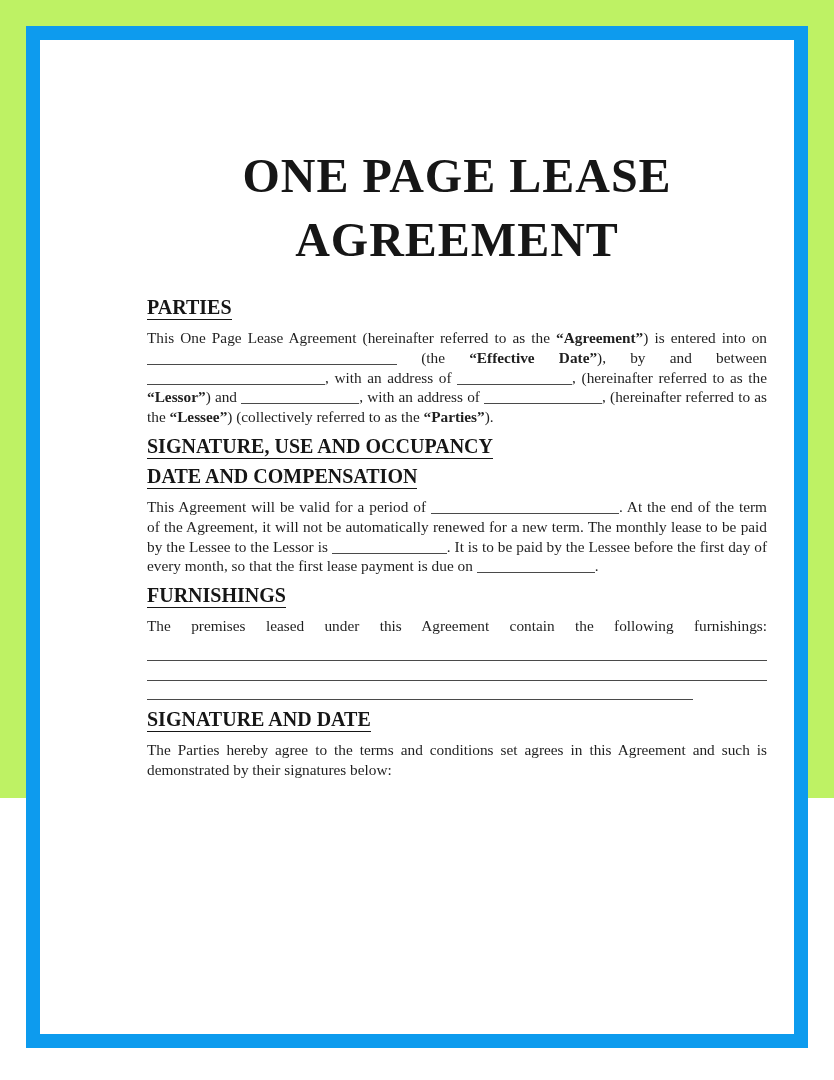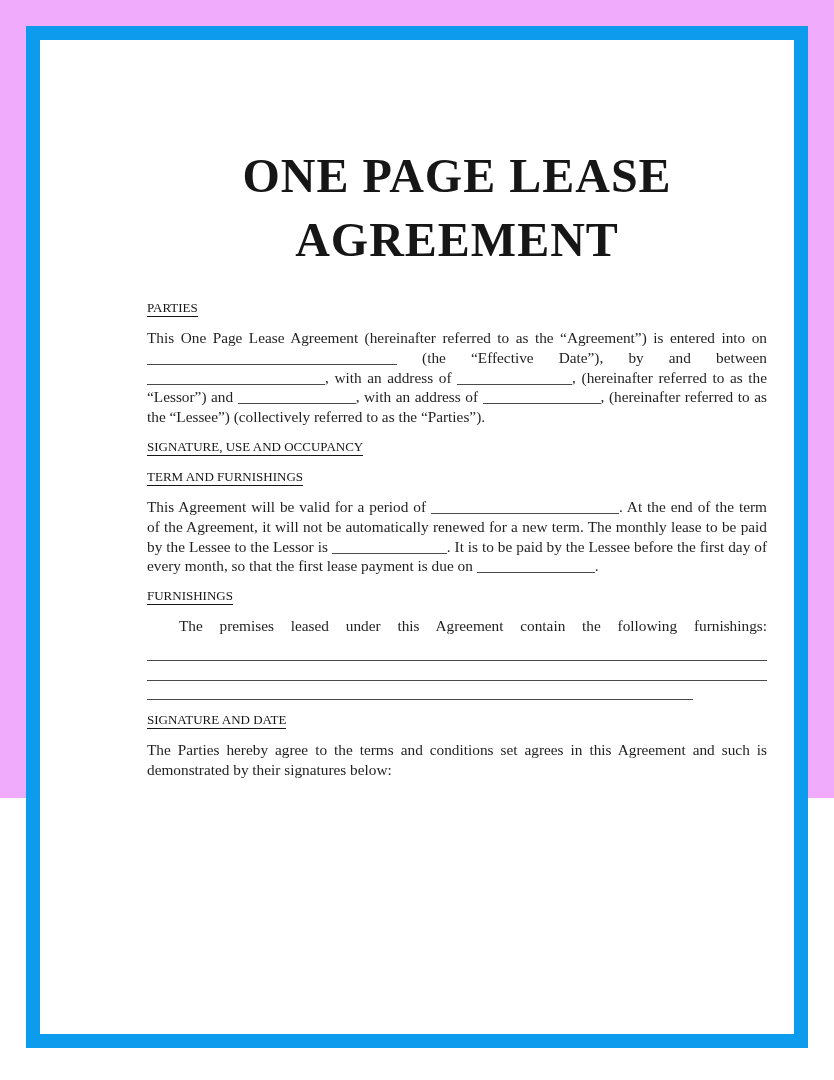--- a/index.html
+++ b/index.html
@@ -7,21 +7,21 @@
     padding: 0;
     background: #ffffff;
     width: 834px;
     height: 1080px;
     overflow: hidden;
   }
   .canvas {
     position: relative;
     width: 834px;
     height: 798px;
-    background: #f0abfc;
+    background: #bef264;
     font-family: "Liberation Serif", "DejaVu Serif", serif;
     color: #1f1f1f;
   }
   .frame {
     position: absolute;
     left: 26px;
     top: 26px;
     width: 782px;
     height: 1022px;
     box-sizing: border-box;
@@ -43,70 +43,69 @@
     text-align: center;
     font-size: 48px;
     line-height: 64px;
     font-weight: bold;
     letter-spacing: 1px;
     color: #161616;
   }
   section.doc-section { margin: 0; }
   h2.section-heading {
     margin: 10px 0 11px 0;
-    font-size: 13px;
+    font-size: 20px;
     line-height: 19px;
-    font-weight: normal;
+    font-weight: bold;
     color: #161616;
   }
   h2.section-heading .heading-text {
     border-bottom: 1.7px solid #161616;
     padding-bottom: 1px;
   }
   p.para {
     margin: 0 0 5px 0;
     font-size: 15.3px;
     line-height: 19.8px;
     text-align: justify;
   }
   p.para.force-justify {
     text-align-last: justify;
-    margin-left: 32px;
   }
   .blank {
     display: inline-block;
     height: 13px;
     border-bottom: 1.4px solid #4a4a4a;
     position: relative;
     top: 2px;
   }
   .write-line {
     height: 19.8px;
     box-sizing: border-box;
     border-bottom: 1.4px solid #4a4a4a;
   }
-  strong { font-weight: normal; }
+  strong { font-weight: bold; }
 </style>
 </head>
 <body>
 
 <div class="canvas">
   <div class="frame">
     <div class="content">
       <h1 class="doc-title">ONE PAGE LEASE AGREEMENT</h1>
       <div>
           <section class="doc-section">
             <h2 class="section-heading"><span class="heading-text">PARTIES</span></h2>
             <p class="para"><span>This One Page Lease Agreement (hereinafter referred to as the </span><strong>“Agreement”</strong><span>) is entered into on </span><span class="blank" style="width: 250px;"></span><span> (the </span><strong>“Effective Date”</strong><span>), by and between </span><span class="blank" style="width: 178px;"></span><span>, with an address of </span><span class="blank" style="width: 115px;"></span><span>, (hereinafter referred to as the </span><strong>“Lessor”</strong><span>) and </span><span class="blank" style="width: 118px;"></span><span>, with an address of </span><span class="blank" style="width: 118px;"></span><span>, (hereinafter referred to as the </span><strong>“Lessee”</strong><span>) (collectively referred to as the </span><strong>“Parties”</strong><span>).</span></p>
           </section>
           <section class="doc-section">
             <h2 class="section-heading"><span class="heading-text">SIGNATURE, USE AND OCCUPANCY</span></h2>
           </section>
           <section class="doc-section">
-            <h2 class="section-heading"><span class="heading-text">TERM AND FURNISHINGS</span></h2>
+            <h2 class="section-heading"><span class="heading-text">DATE AND COMPENSATION</span></h2>
             <p class="para"><span>This Agreement will be valid for a period of </span><span class="blank" style="width: 188px;"></span><span>. At the end of the term of the Agreement, it will not be automatically renewed for a new term. The monthly lease to be paid by the Lessee to the Lessor is </span><span class="blank" style="width: 115px;"></span><span>. It is to be paid by the Lessee before the first day of every month, so that the first lease payment is due on </span><span class="blank" style="width: 118px;"></span><span>.</span></p>
           </section>
           <section class="doc-section">
           </section>
           <section class="doc-section">
             <h2 class="section-heading"><span class="heading-text">FURNISHINGS</span></h2>
             <p class="para force-justify"><span>The premises leased under this Agreement contain the following furnishings:</span></p>
             <div class="write-line" style="width: 100%;"></div>
             <div class="write-line" style="width: 100%;"></div>
             <div class="write-line" style="width: 88%;"></div>

